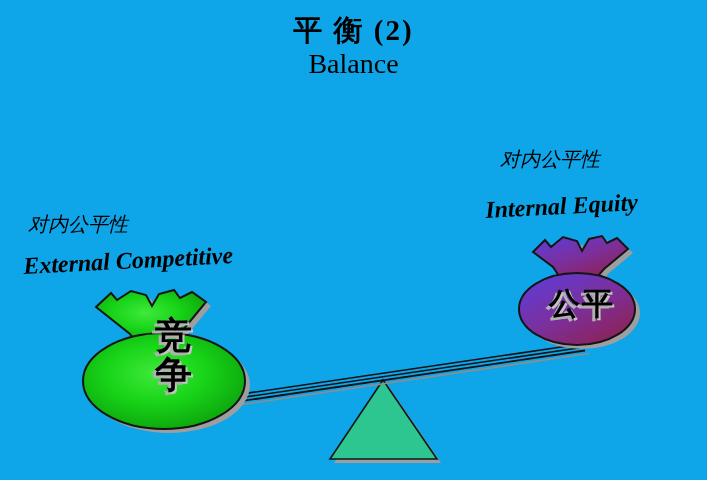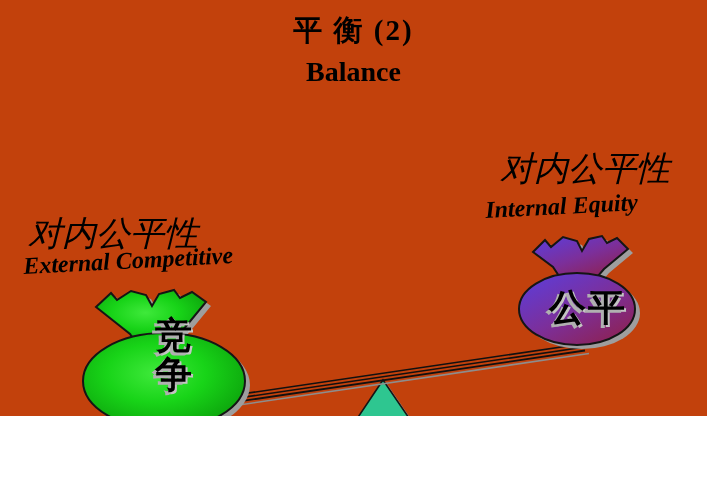--- a/index.html
+++ b/index.html
@@ -1,35 +1,35 @@
 <!DOCTYPE html>
 <html><head>
 <meta charset="utf-8">
 <style>
   html,body{margin:0;padding:0;background:#fff;}
   .slide{
-    position:relative;width:707px;height:416px;background:#c2410c;overflow:hidden;
+    position:relative;width:707px;height:480px;background:#0ea5e9;overflow:hidden;
     font-family:"Liberation Serif","DejaVu Serif",serif;color:#000;
   }
   .abs{position:absolute;}
   .title-block{top:12px;left:0;width:707px;text-align:center;}
   .title-cn{font-size:29px;font-weight:600;letter-spacing:2px;line-height:36px;}
-  .title-en{font-size:28px;font-weight:700;line-height:32px;margin-top:8px;}
-  .label-cn{font-size:34px;font-style:italic;white-space:nowrap;}
+  .title-en{font-size:28px;font-weight:400;line-height:32px;}
+  .label-cn{font-size:20px;font-style:italic;white-space:nowrap;}
   .label-en{font-size:24px;font-style:italic;font-weight:bold;white-space:nowrap;}
   .tilt{transform:rotate(-3deg);transform-origin:left bottom;}
   .bag-text{
     font-weight:600;color:#000;
     text-shadow:-3px 3px 0 #b0b0b0, 2px 2px 0 #c4c4c4;
   }
   .bag-text-left{
     left:146px;top:316px;width:46px;font-size:37px;line-height:1.06;
     text-align:right;word-break:break-all;
   }
-  .bag-text-right{left:549px;top:283px;font-size:37px;letter-spacing:2px;white-space:nowrap;}
+  .bag-text-right{left:549px;top:283px;font-size:31px;letter-spacing:2px;white-space:nowrap;}
   svg{position:absolute;left:0;top:0;}
 </style>
 </head>
 <body>
 
 <div class="slide">
 
   <svg width="707" height="500" viewBox="0 0 707 500">
     <defs>
       <radialGradient id="greenGrad" cx="45%" cy="42%" r="68%">

